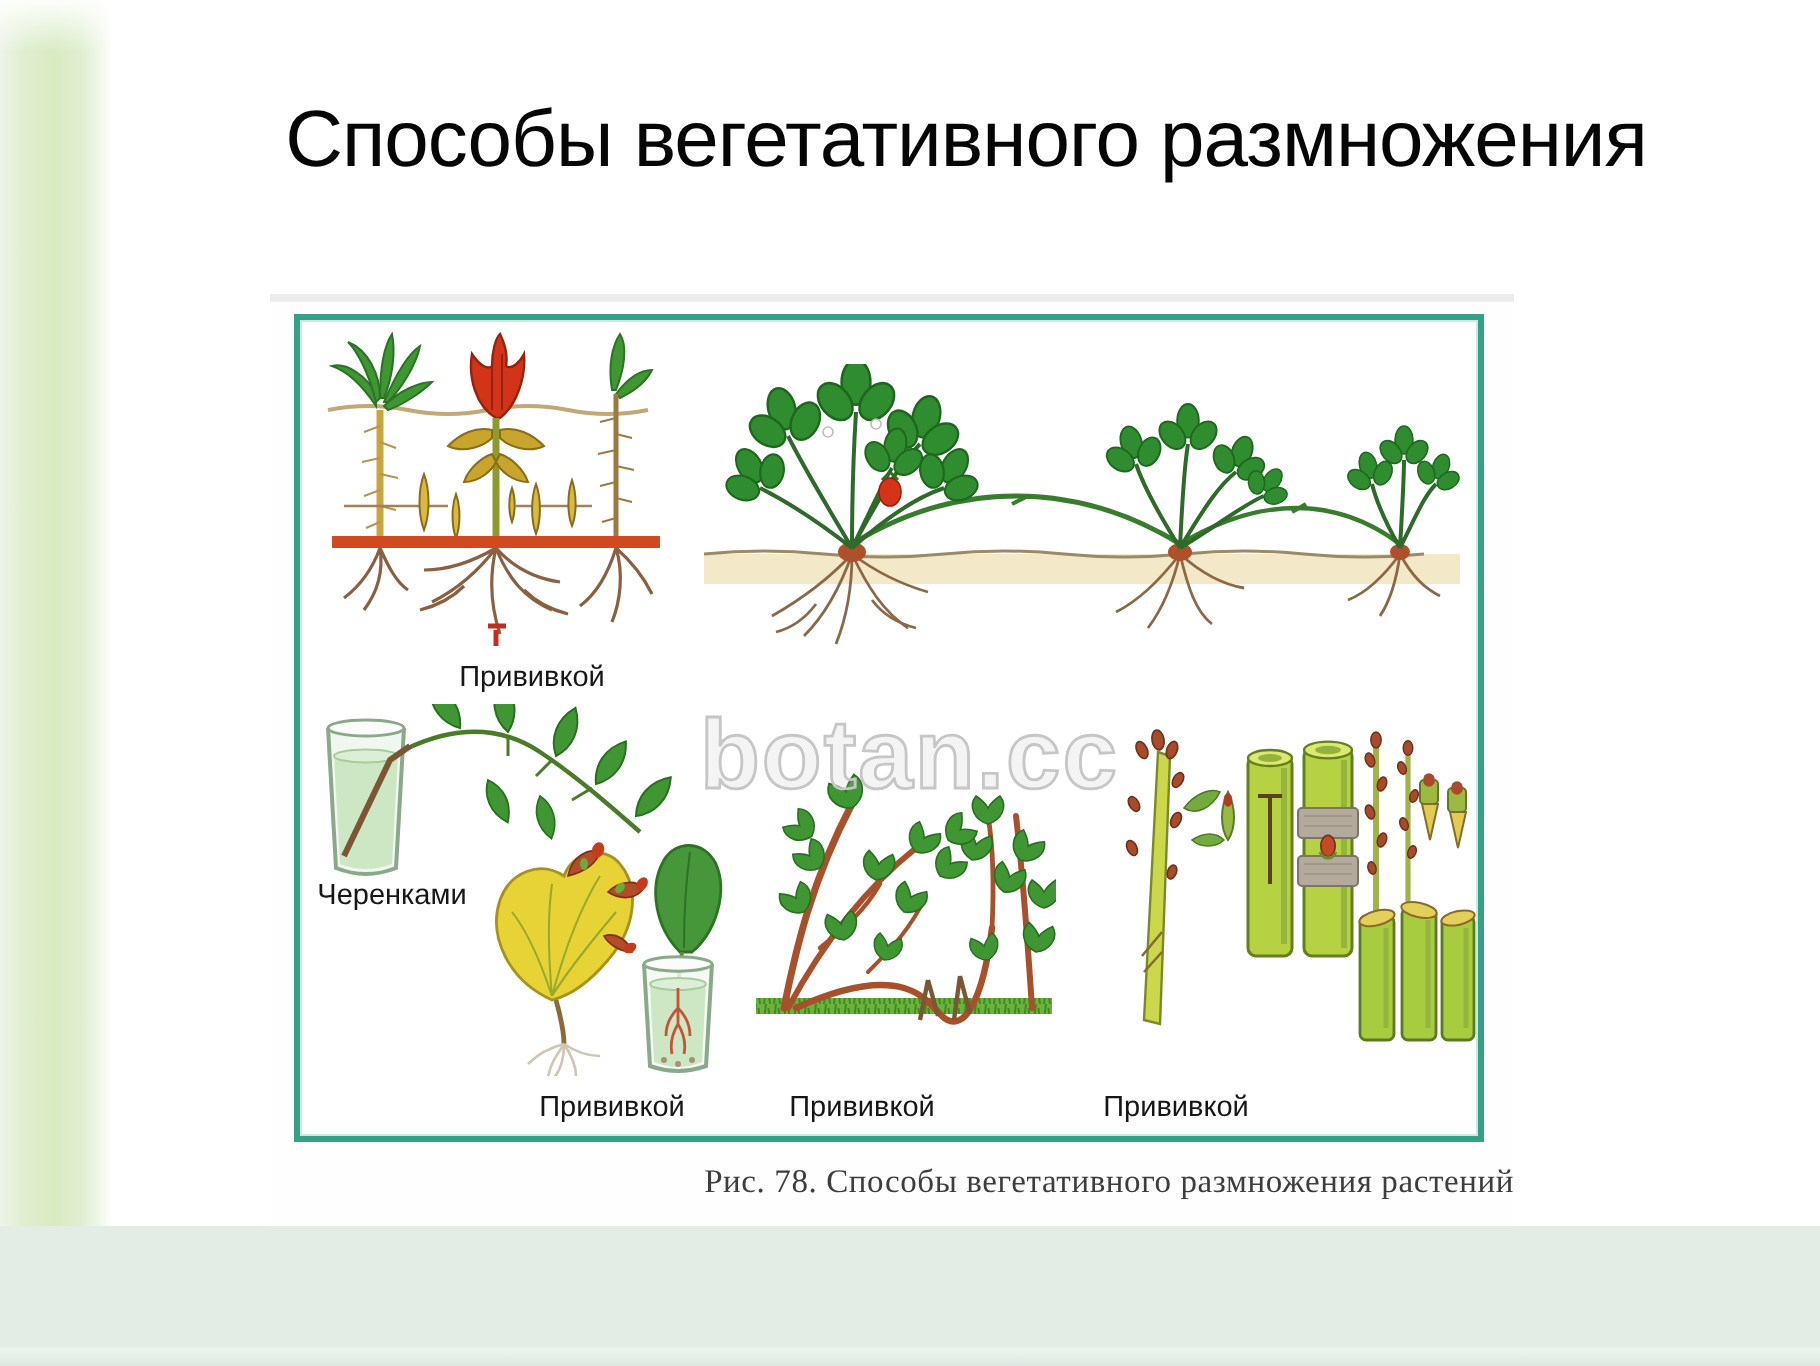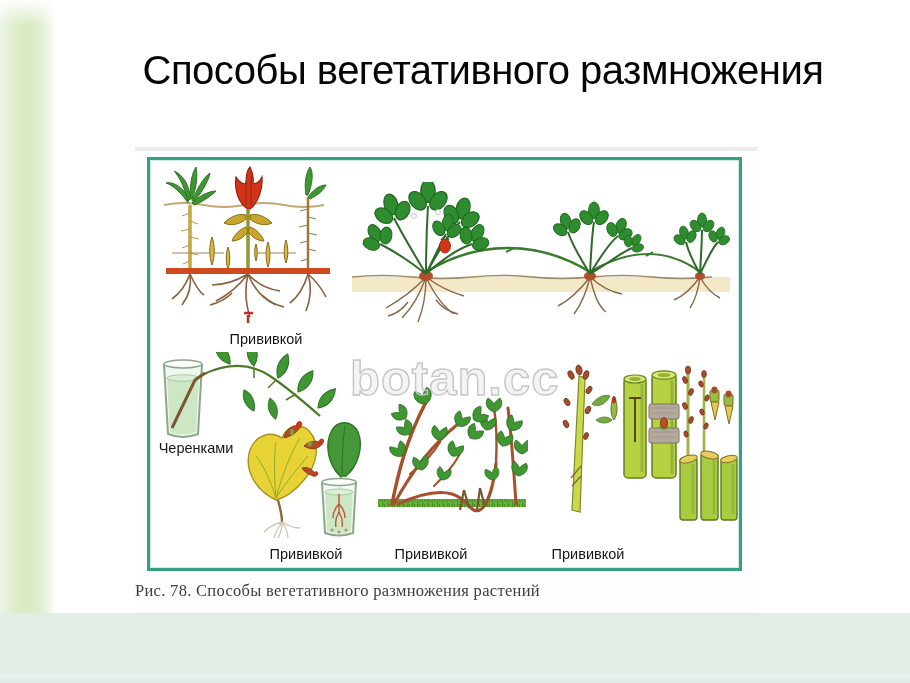--- a/index.html
+++ b/index.html
@@ -39,21 +39,21 @@
     font-family:"Liberation Sans",sans-serif;white-space:nowrap;
   }
   .watermark{
     position:absolute;left:200px;top:190px;z-index:5;pointer-events:none;
     font-size:49px;font-weight:700;letter-spacing:1px;
     color:rgba(195,195,195,0.18);
     -webkit-text-stroke:1.4px #c6c6c6;
     font-family:"Liberation Sans",sans-serif;
   }
   .caption{
-    position:absolute;left:0;right:0;top:430px;text-align:left;
+    position:absolute;left:0;right:0;top:430px;text-align:right;
     font-family:"Liberation Serif",serif;font-size:16.5px;color:#3d3d3d;
     letter-spacing:0.3px;
   }
   svg{display:block;}
 </style>
 </head>
 <body>
 
 <div class="slide">
 

